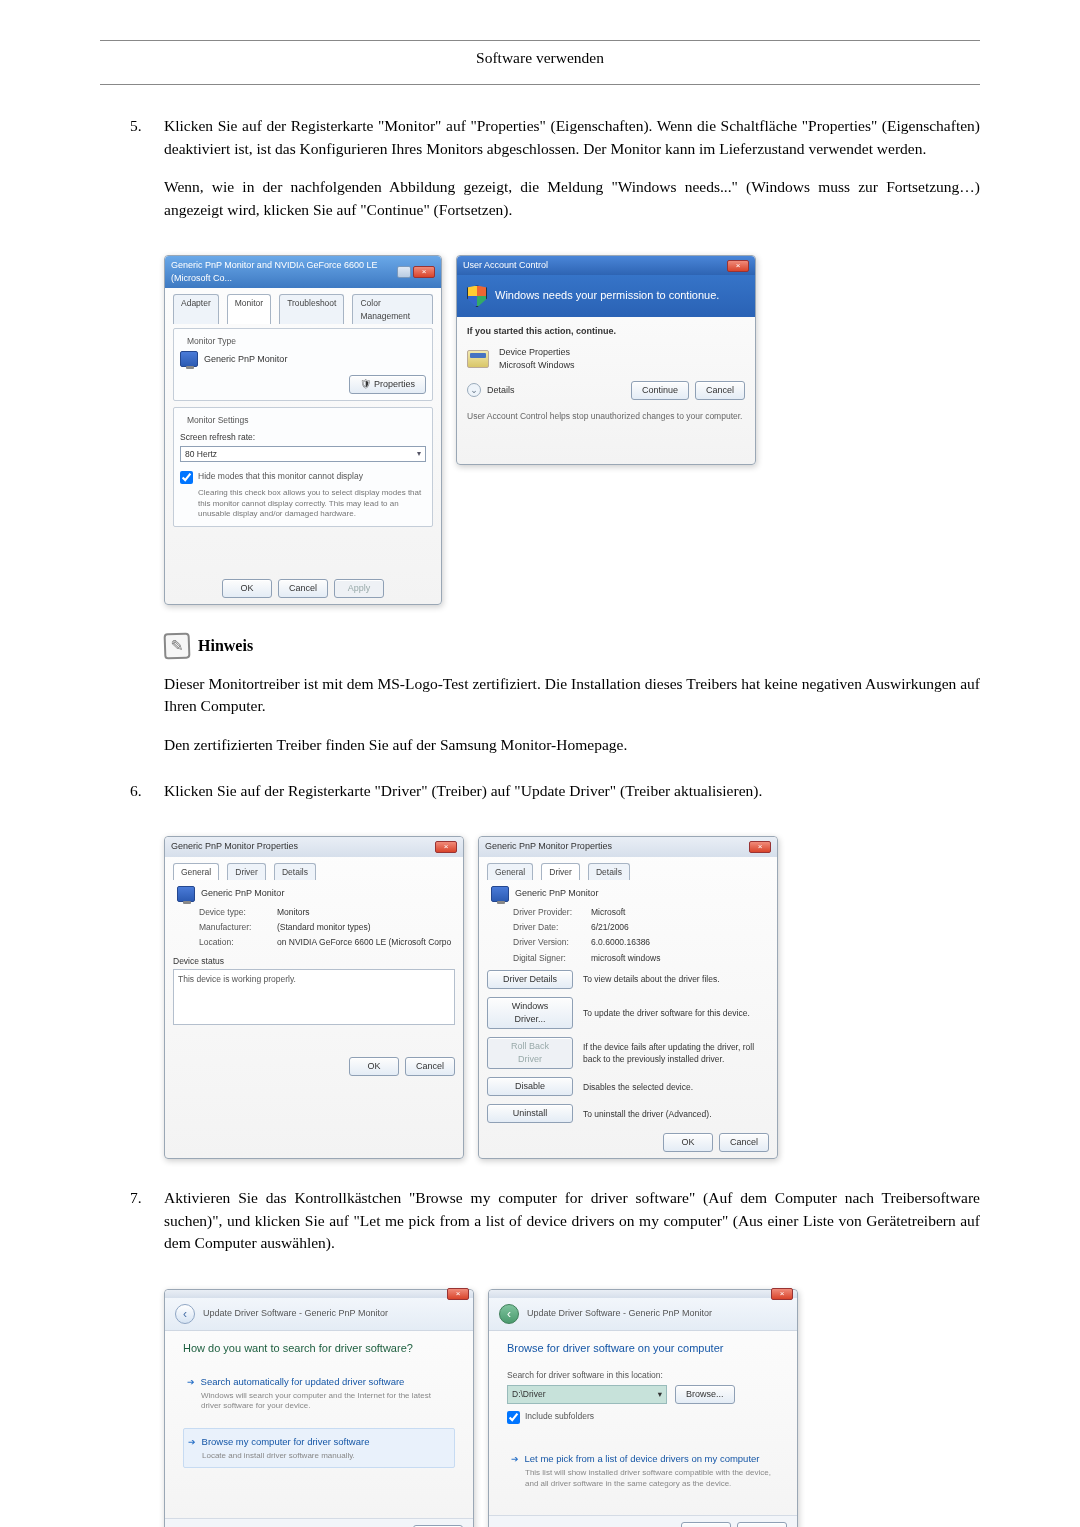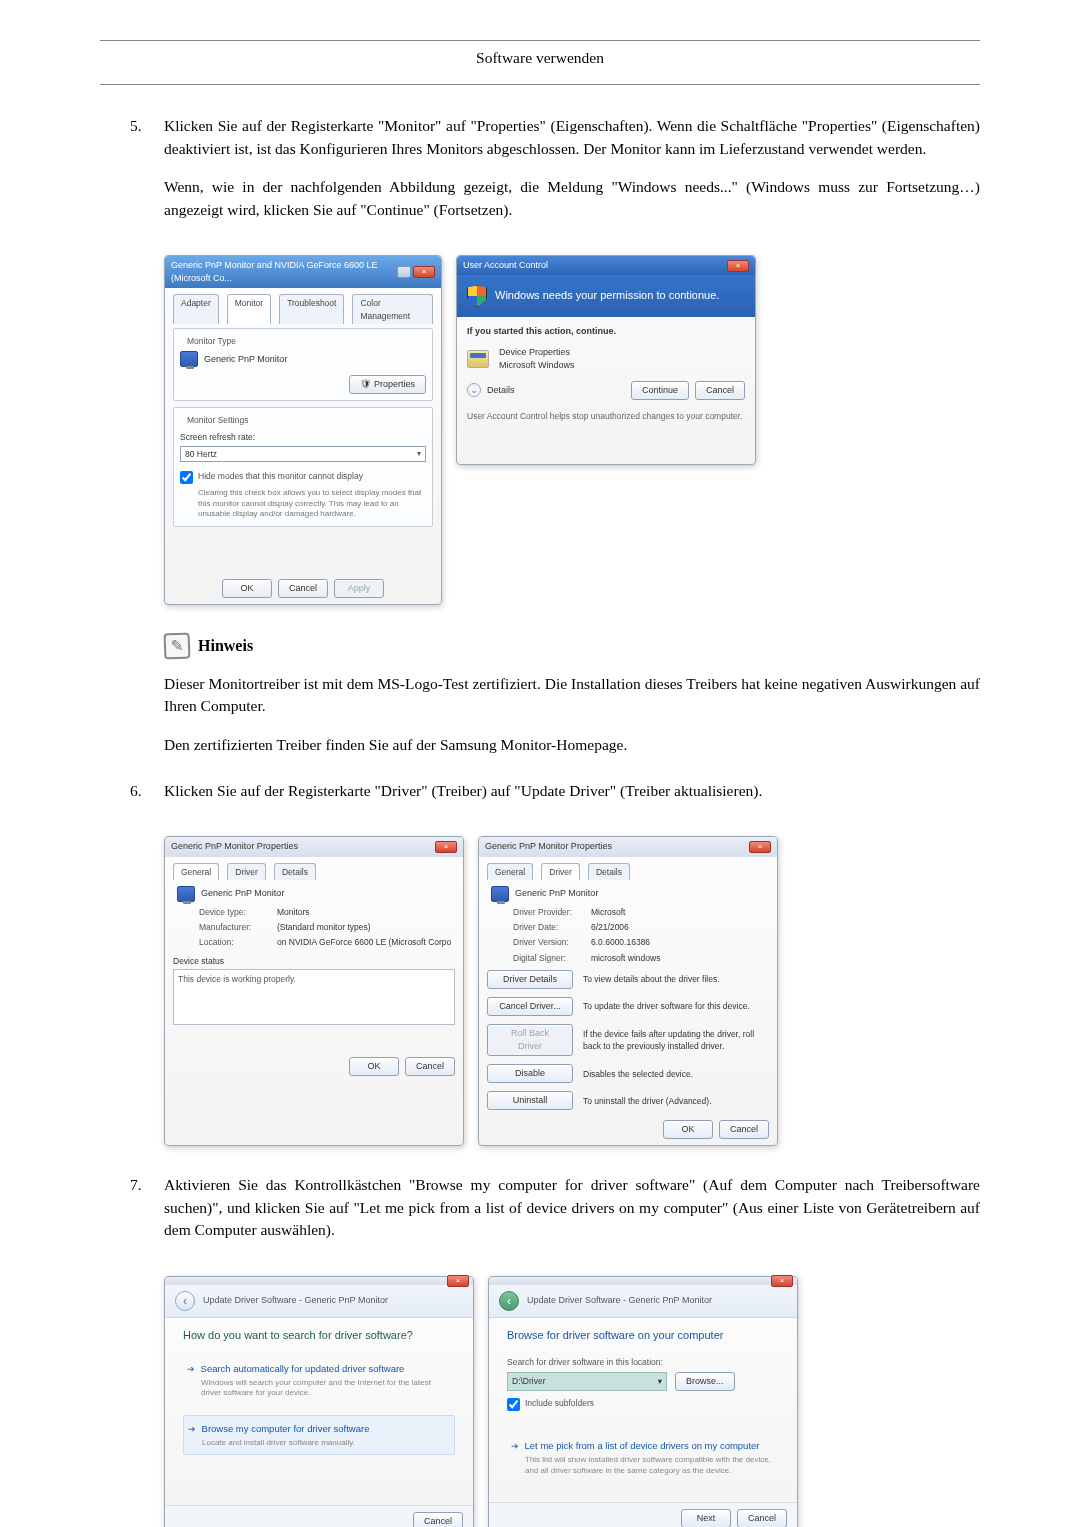--- a/index.html
+++ b/index.html
@@ -345,21 +345,21 @@
           <span class="k">Driver Date:</span>
             <span>6/21/2006</span>
           <span class="k">Driver Version:</span>
             <span>6.0.6000.16386</span>
           <span class="k">Digital Signer:</span>
             <span>microsoft windows</span>
         </div>
         <div class="drvbtns">
           <span class="btn">Driver Details</span>
           <span>To view details about the driver files.</span>
-          <span class="btn">Cancel Driver...</span>
+          <span class="btn">Windows Driver...</span>
           <span>To update the driver software for this device.</span>
           <span class="btn disabled">Roll Back Driver</span>
           <span>If the device fails after updating the driver, roll back to the previously installed driver.</span>
           <span class="btn">Disable</span>
           <span>Disables the selected device.</span>
           <span class="btn">Uninstall</span>
           <span>To uninstall the driver (Advanced).</span>
         </div>
         <div class="btnrow" style="justify-content:flex-end;margin-top:10px;">
           <span class="btn">OK</span>

